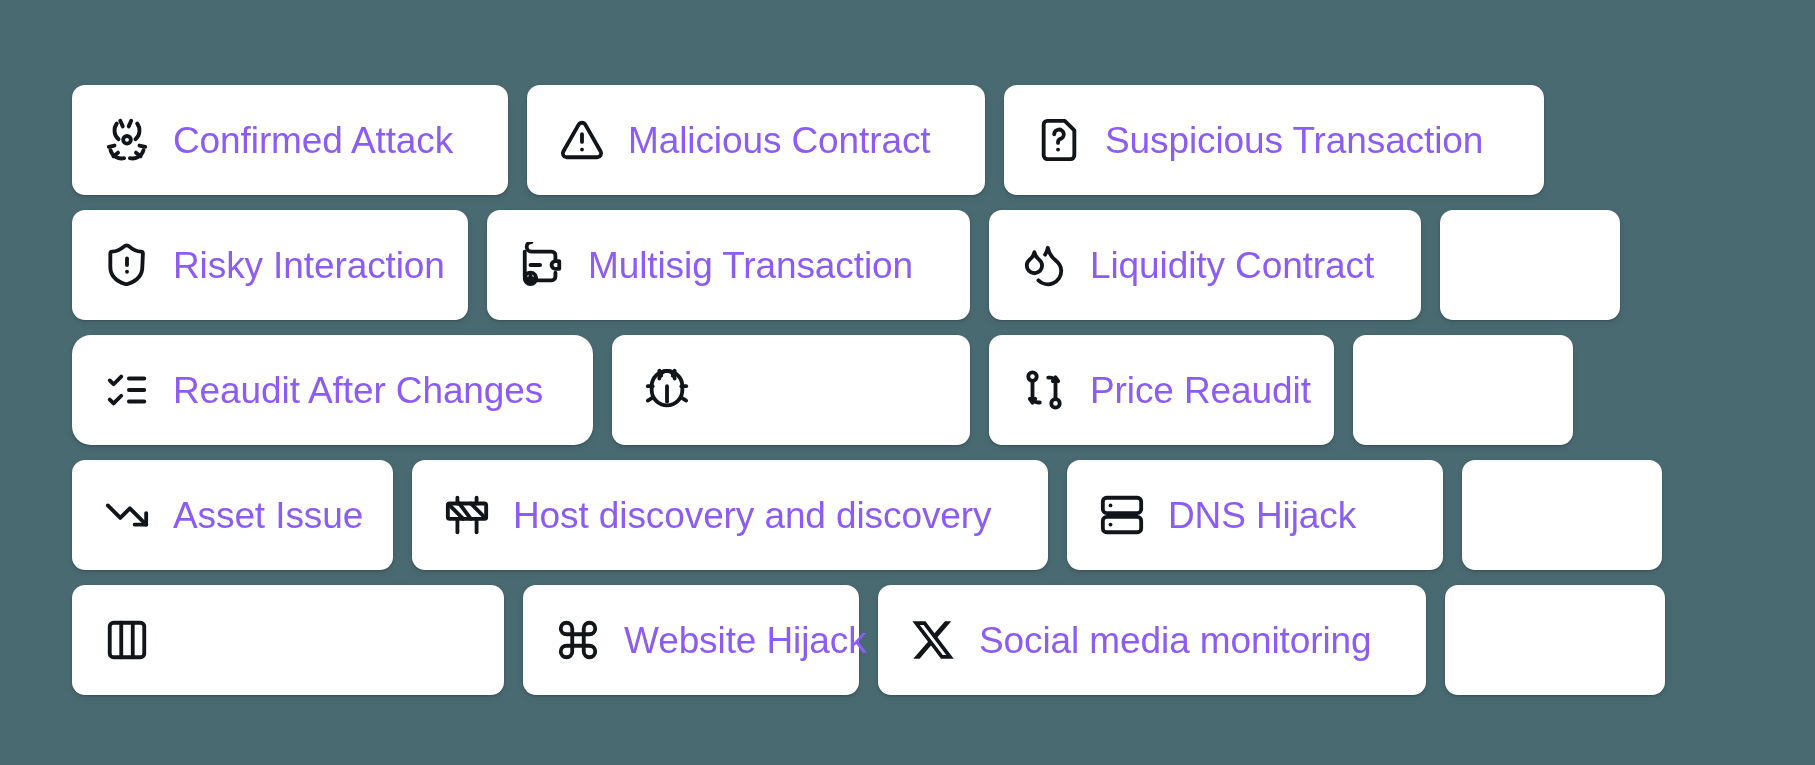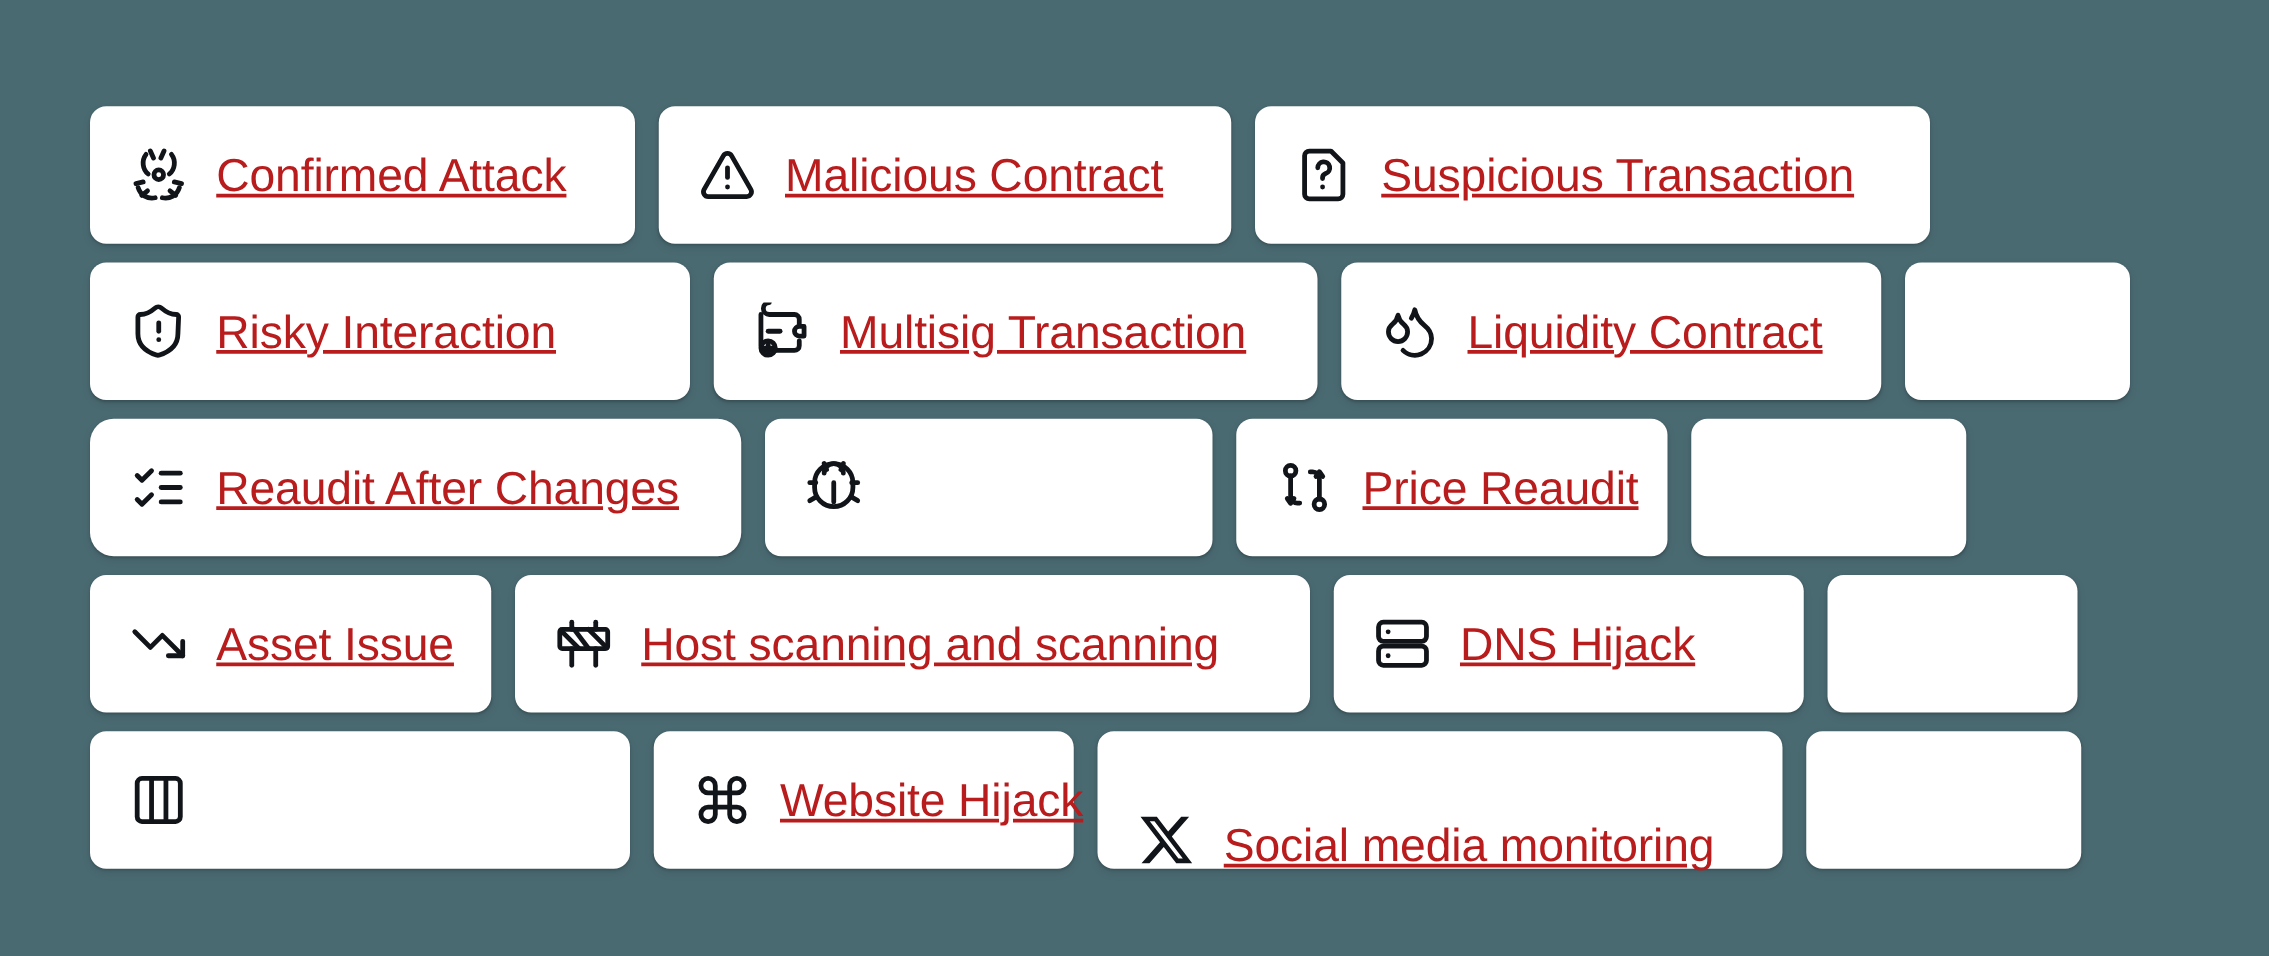--- a/index.html
+++ b/index.html
@@ -56,24 +56,23 @@
     color: #111418;
   }
   .chip-icon svg {
     display: block;
     width: 46px;
     height: 46px;
   }
   .chip-label {
     font-size: 37px;
     line-height: 1;
-    color: #b91c1c;
+    color: #8b5cf6;
     letter-spacing: -0.1px;
     font-weight: 400;
-    text-decoration: underline;
   }
   .chip.empty {
     padding: 0;
   }
 </style>
 </head>
 <body style="background: rgb(74, 106, 114);">
 
 <div id="chip-board">
     <div class="chip-row">
@@ -110,21 +109,21 @@
           <svg viewBox="0 0 24 24" fill="none" stroke="currentColor" stroke-width="2" stroke-linecap="round" stroke-linejoin="round">
             <path d="M15 2H6a2 2 0 0 0-2 2v16a2 2 0 0 0 2 2h12a2 2 0 0 0 2-2V7z"></path>
             <path d="M9.5 9a2.5 2.5 0 1 1 3.3 2.4c-.7.3-1.3.9-1.3 1.7v.4"></path>
             <path d="M11.5 17h.01"></path>
           </svg>
         </span>
         <span class="chip-label">Suspicious Transaction</span>
       </div>
     </div>
     <div class="chip-row">
-      <div class="chip" style="width: 480px;">
+      <div class="chip" style="width: 396px;">
         <span class="chip-icon">
           <svg viewBox="0 0 24 24" fill="none" stroke="currentColor" stroke-width="2" stroke-linecap="round" stroke-linejoin="round">
             <path d="M20 13c0 5-3.5 7.5-7.7 8.9a1.9 1.9 0 0 1-1.3 0C6.8 20.5 3.3 18 3.3 13V6a1 1 0 0 1 1-1c2 0 4.5-1.2 6.2-2.7a1.9 1.9 0 0 1 2.6 0C14.8 3.8 17.3 5 19.3 5a1 1 0 0 1 1 1z"></path>
             <path d="M12 8.5v3.5"></path>
             <path d="M12 15.5h.01"></path>
           </svg>
         </span>
         <span class="chip-label">Risky Interaction</span>
       </div>
       <div class="chip" style="width: 483px;">
@@ -211,21 +210,21 @@
             <rect x="2" y="6" width="20" height="8" rx="1"></rect>
             <path d="M17 14v7"></path>
             <path d="M7 14v7"></path>
             <path d="M17 3v3"></path>
             <path d="M7 3v3"></path>
             <path d="M10 14 2.3 6.3"></path>
             <path d="M14 6l7.7 7.7"></path>
             <path d="M8 6l6 8"></path>
           </svg>
         </span>
-        <span class="chip-label">Host scanning and scanning</span>
+        <span class="chip-label">Host discovery and discovery</span>
       </div>
       <div class="chip" style="width: 376px;">
         <span class="chip-icon">
           <svg viewBox="0 0 24 24" fill="none" stroke="currentColor" stroke-width="2" stroke-linecap="round" stroke-linejoin="round">
             <rect x="2" y="3" width="20" height="8" rx="2"></rect>
             <rect x="2" y="13" width="20" height="8" rx="2"></rect>
             <path d="M6 7h.01"></path>
             <path d="M6 17h.01"></path>
           </svg>
         </span>
@@ -244,21 +243,21 @@
         </span>
       </div>
       <div class="chip" style="width: 336px;">
         <span class="chip-icon">
           <svg viewBox="0 0 24 24" fill="none" stroke="currentColor" stroke-width="2" stroke-linecap="round" stroke-linejoin="round">
             <path d="M15 6v12a3 3 0 1 0 3-3H6a3 3 0 1 0 3 3V6a3 3 0 1 0-3 3h12a3 3 0 1 0-3-3"></path>
           </svg>
         </span>
         <span class="chip-label">Website Hijack</span>
       </div>
-      <div class="chip" style="width: 548px; align-items: flex-end;">
+      <div class="chip" style="width: 548px;">
         <span class="chip-icon">
           <svg viewBox="0 0 24 24" fill="currentColor">
             <path d="M18.244 2.25h3.308l-7.227 8.26 8.502 11.24H16.17l-5.214-6.817L4.99 21.75H1.68l7.73-8.835L1.254 2.25H8.08l4.713 6.231zm-1.161 17.52h1.833L7.084 4.126H5.117z"></path>
           </svg>
         </span>
         <span class="chip-label">Social media monitoring</span>
       </div>
       <div class="chip empty" style="width: 220px;"></div>
     </div>
   </div>

